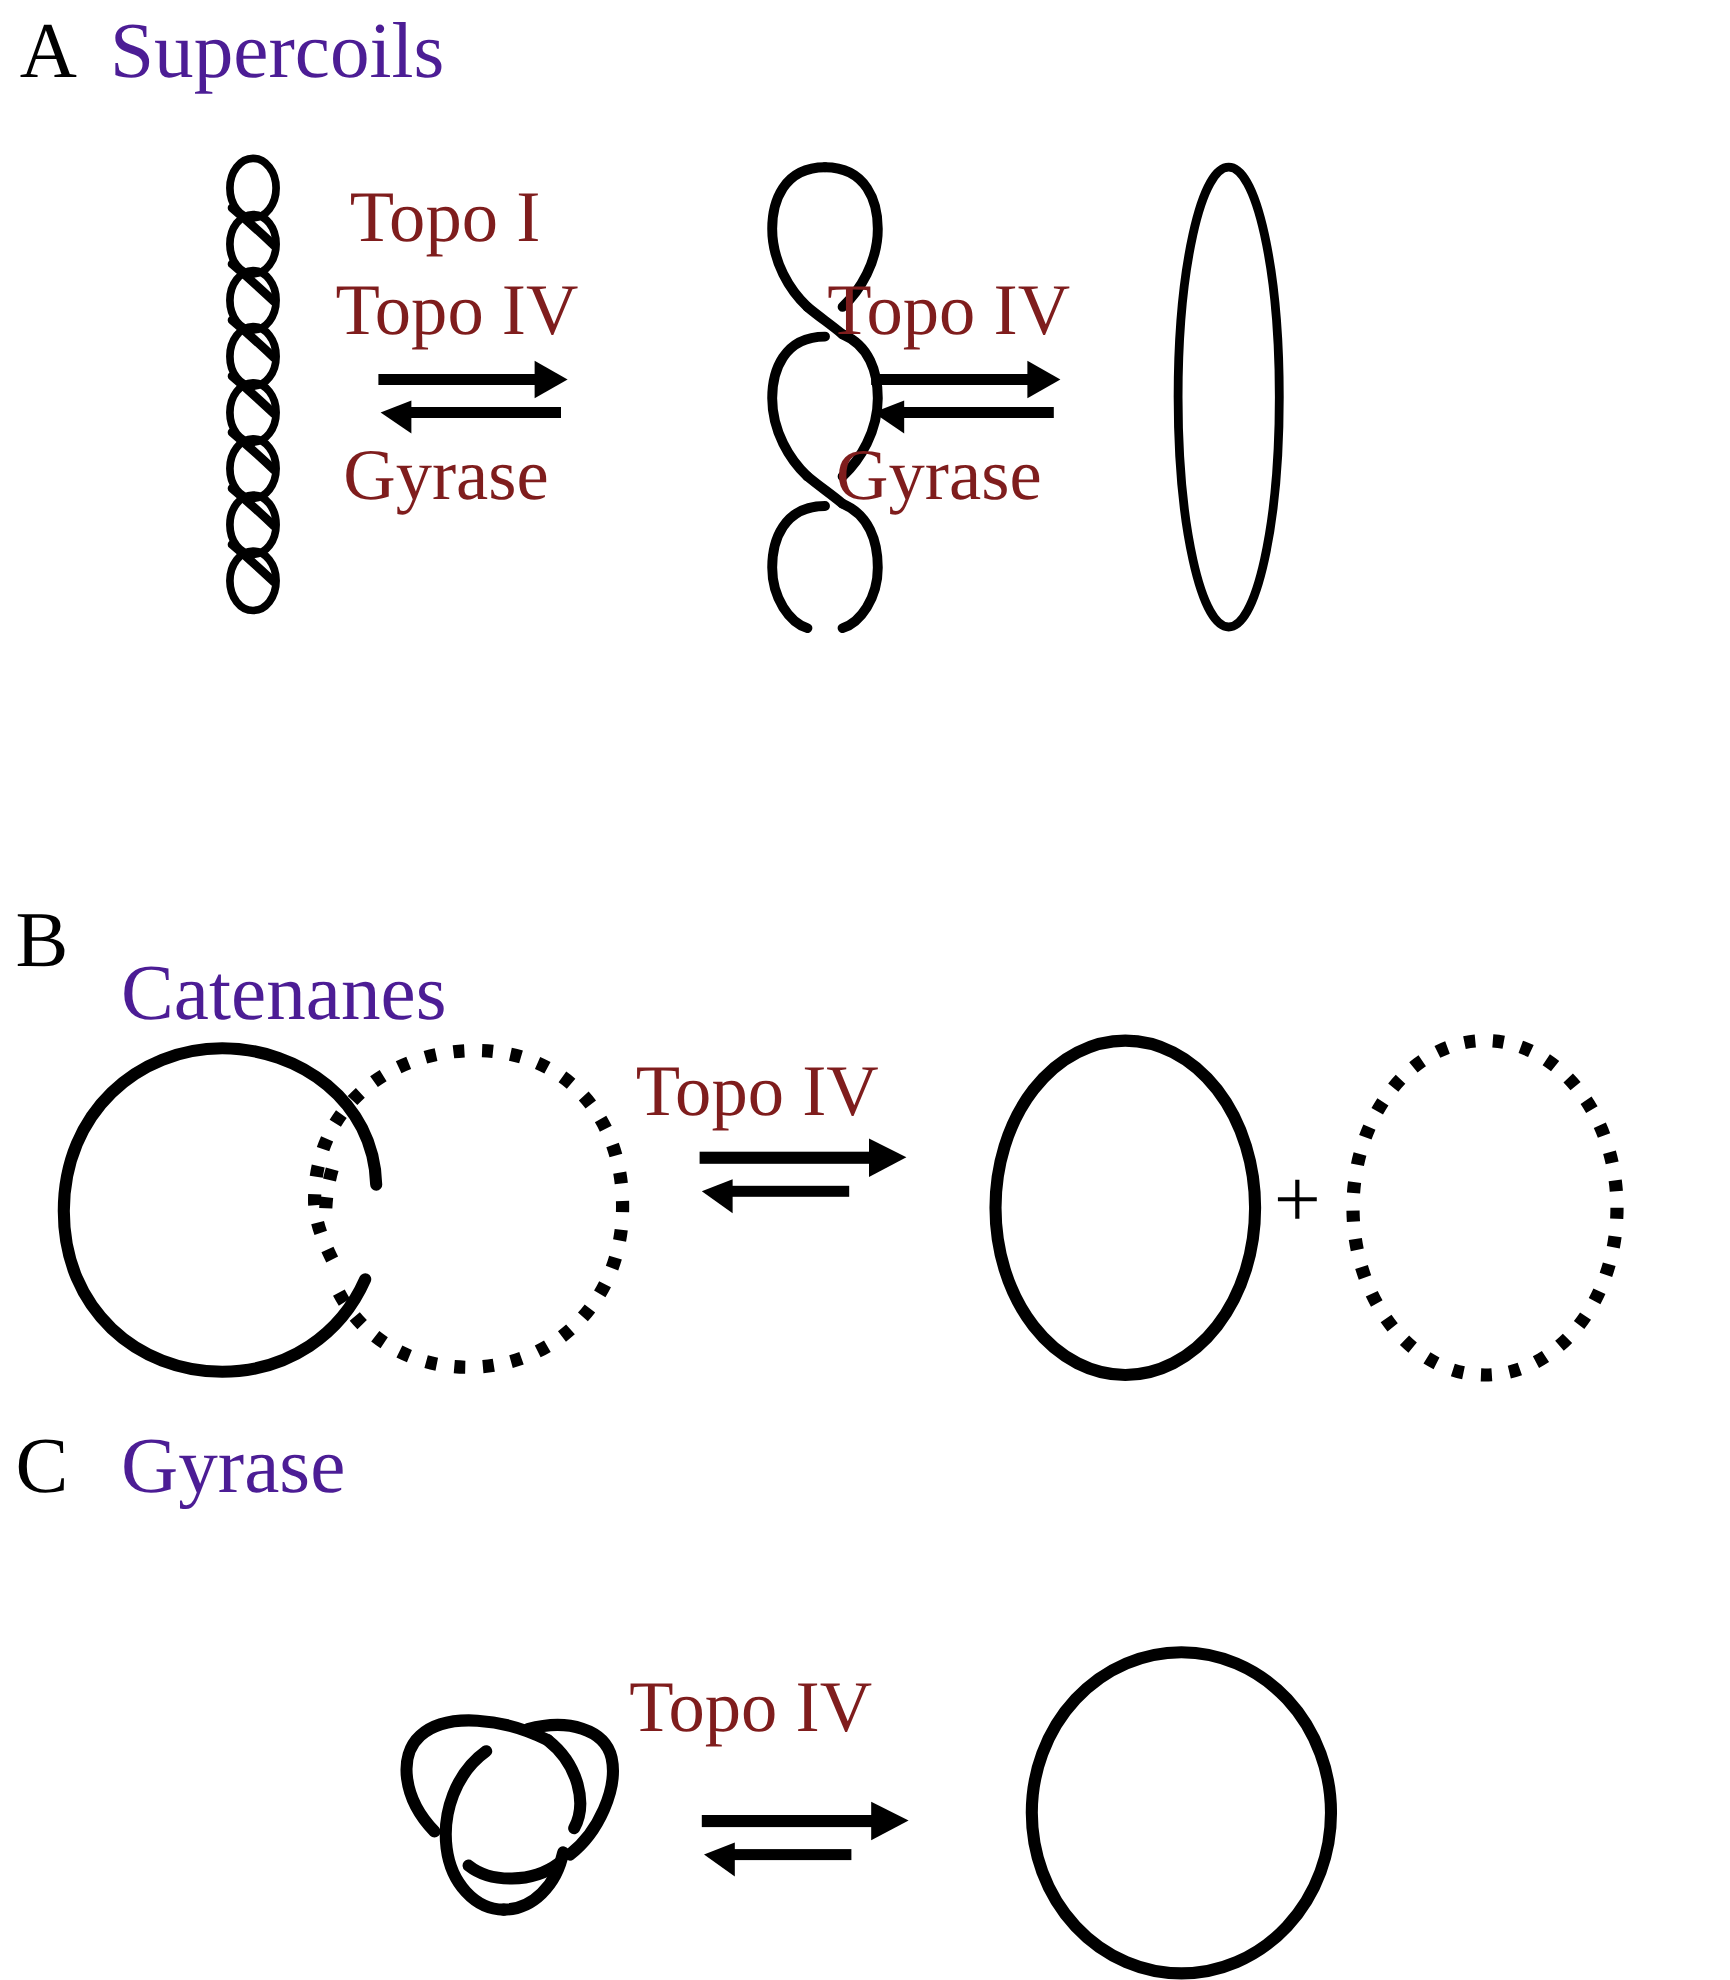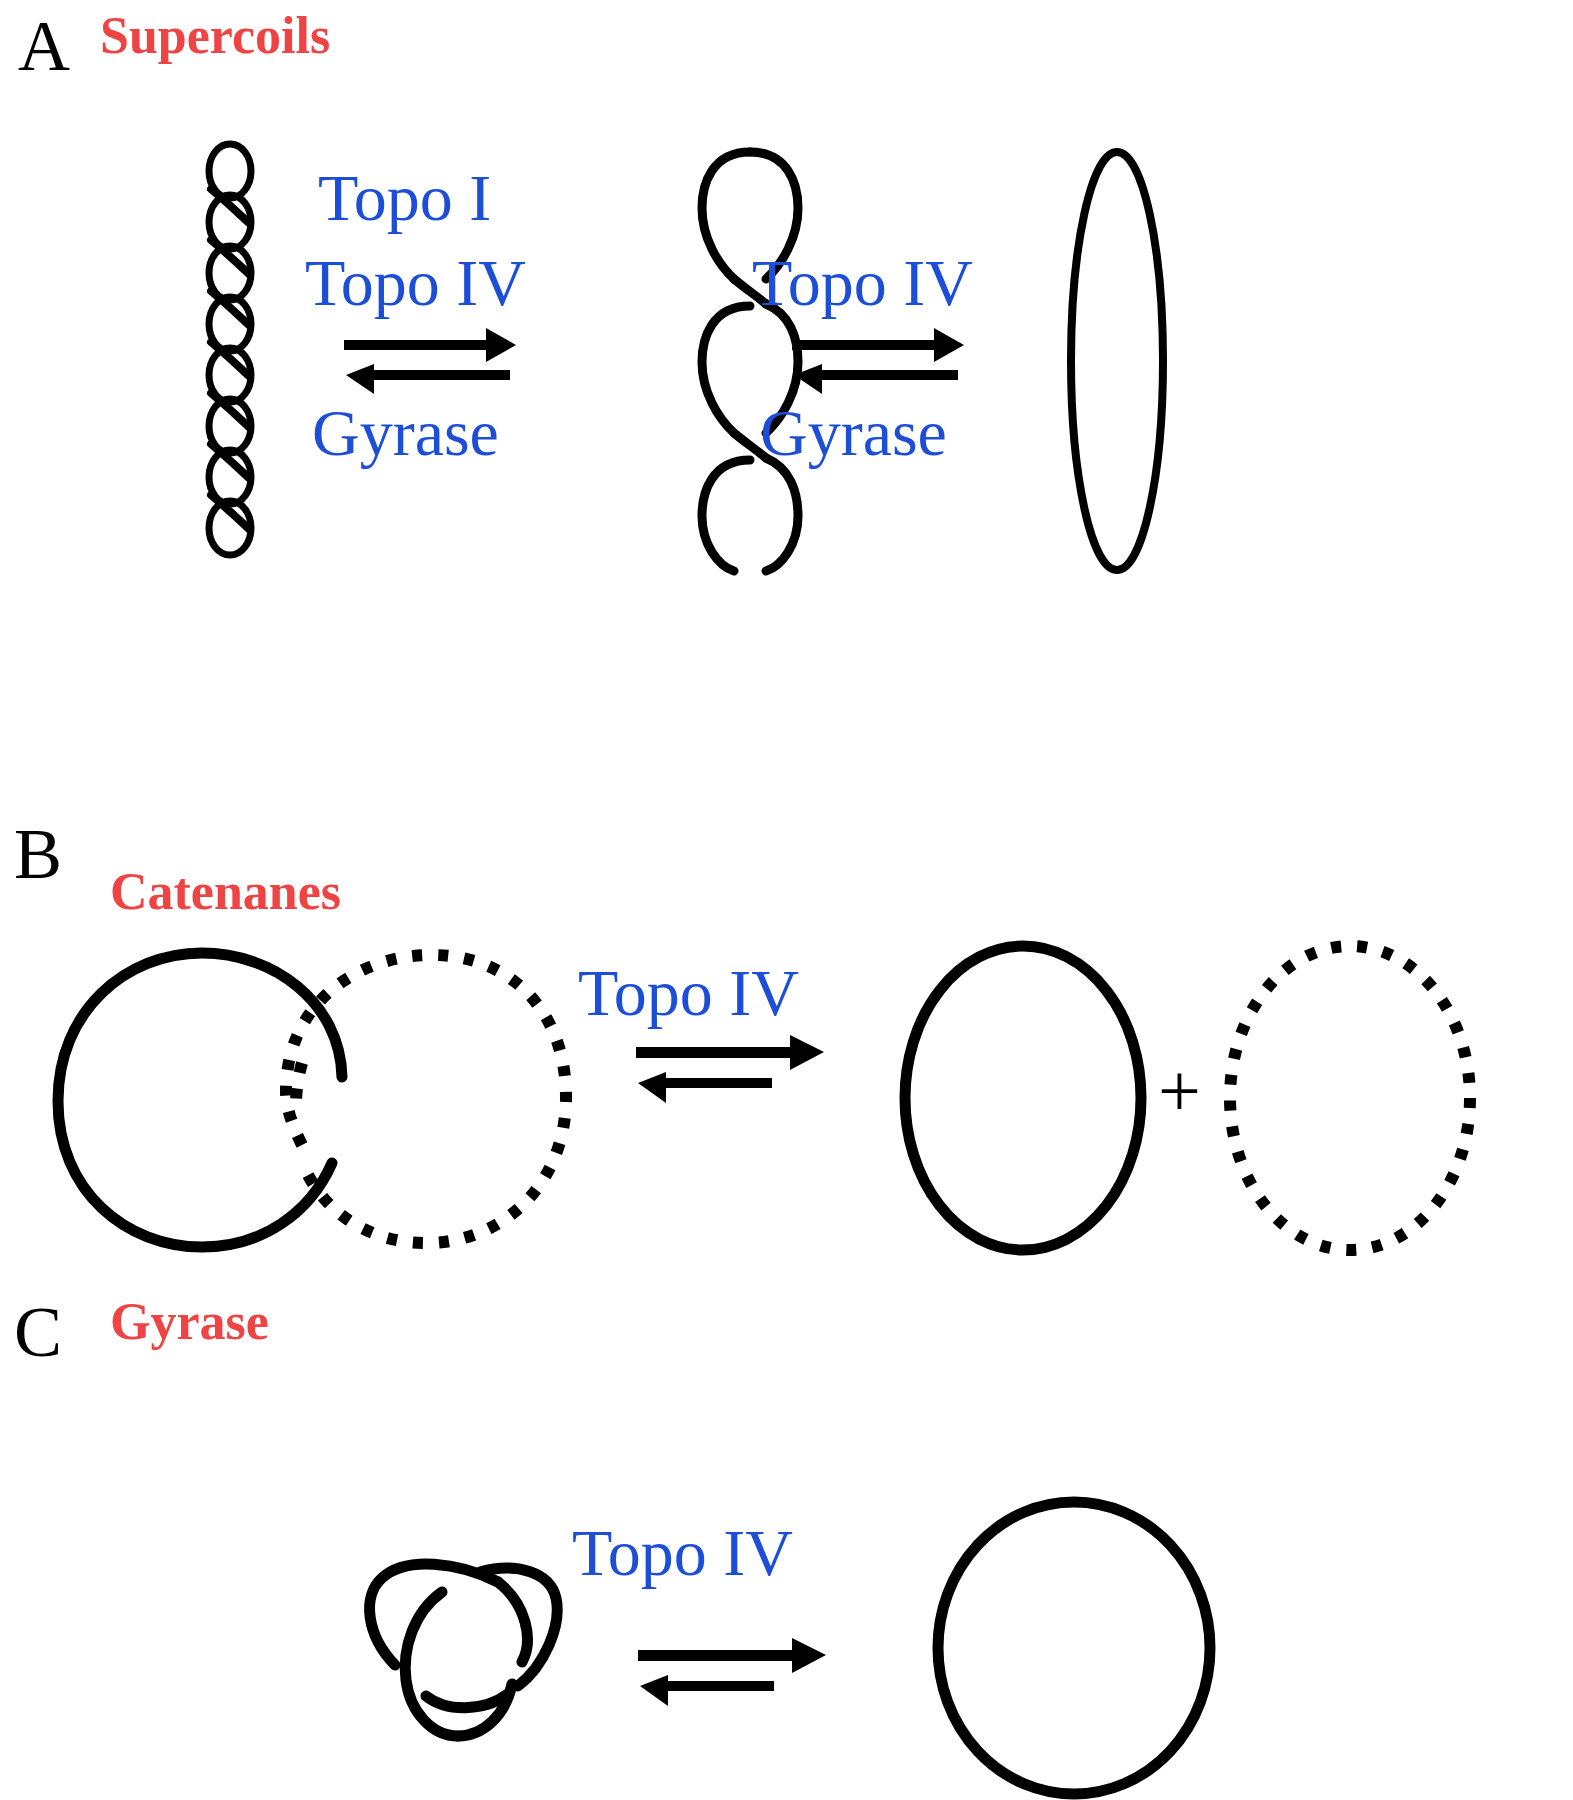--- a/index.html
+++ b/index.html
@@ -10,39 +10,38 @@
   body {
     width: 1573px;
     height: 1800px;
     position: relative;
     font-family: "Liberation Serif", "DejaVu Serif", serif;
     color: #000000;
     overflow: hidden;
   }
   .panel-title {
     position: absolute;
-    font-size: 52px;
+    font-size: 72px;
     line-height: 1;
     white-space: nowrap;
     letter-spacing: 0px;
-    color: #ef4444;
-    font-weight: bold;
+    color: #4c1d95;
   }
   .panel-letter {
     position: absolute;
     font-size: 72px;
     line-height: 1;
     color: #000;
   }
   .rxn-label {
     position: absolute;
     font-size: 66px;
     line-height: 1;
     white-space: nowrap;
-    color: #1d4ed8;
+    color: #7f1d1d;
   }
   .plus-sign {
     position: absolute;
     font-size: 76px;
     line-height: 1;
     color: #000;
   }
   svg { display: block; overflow: visible; }
   .stroke-solid {
     fill: none;

